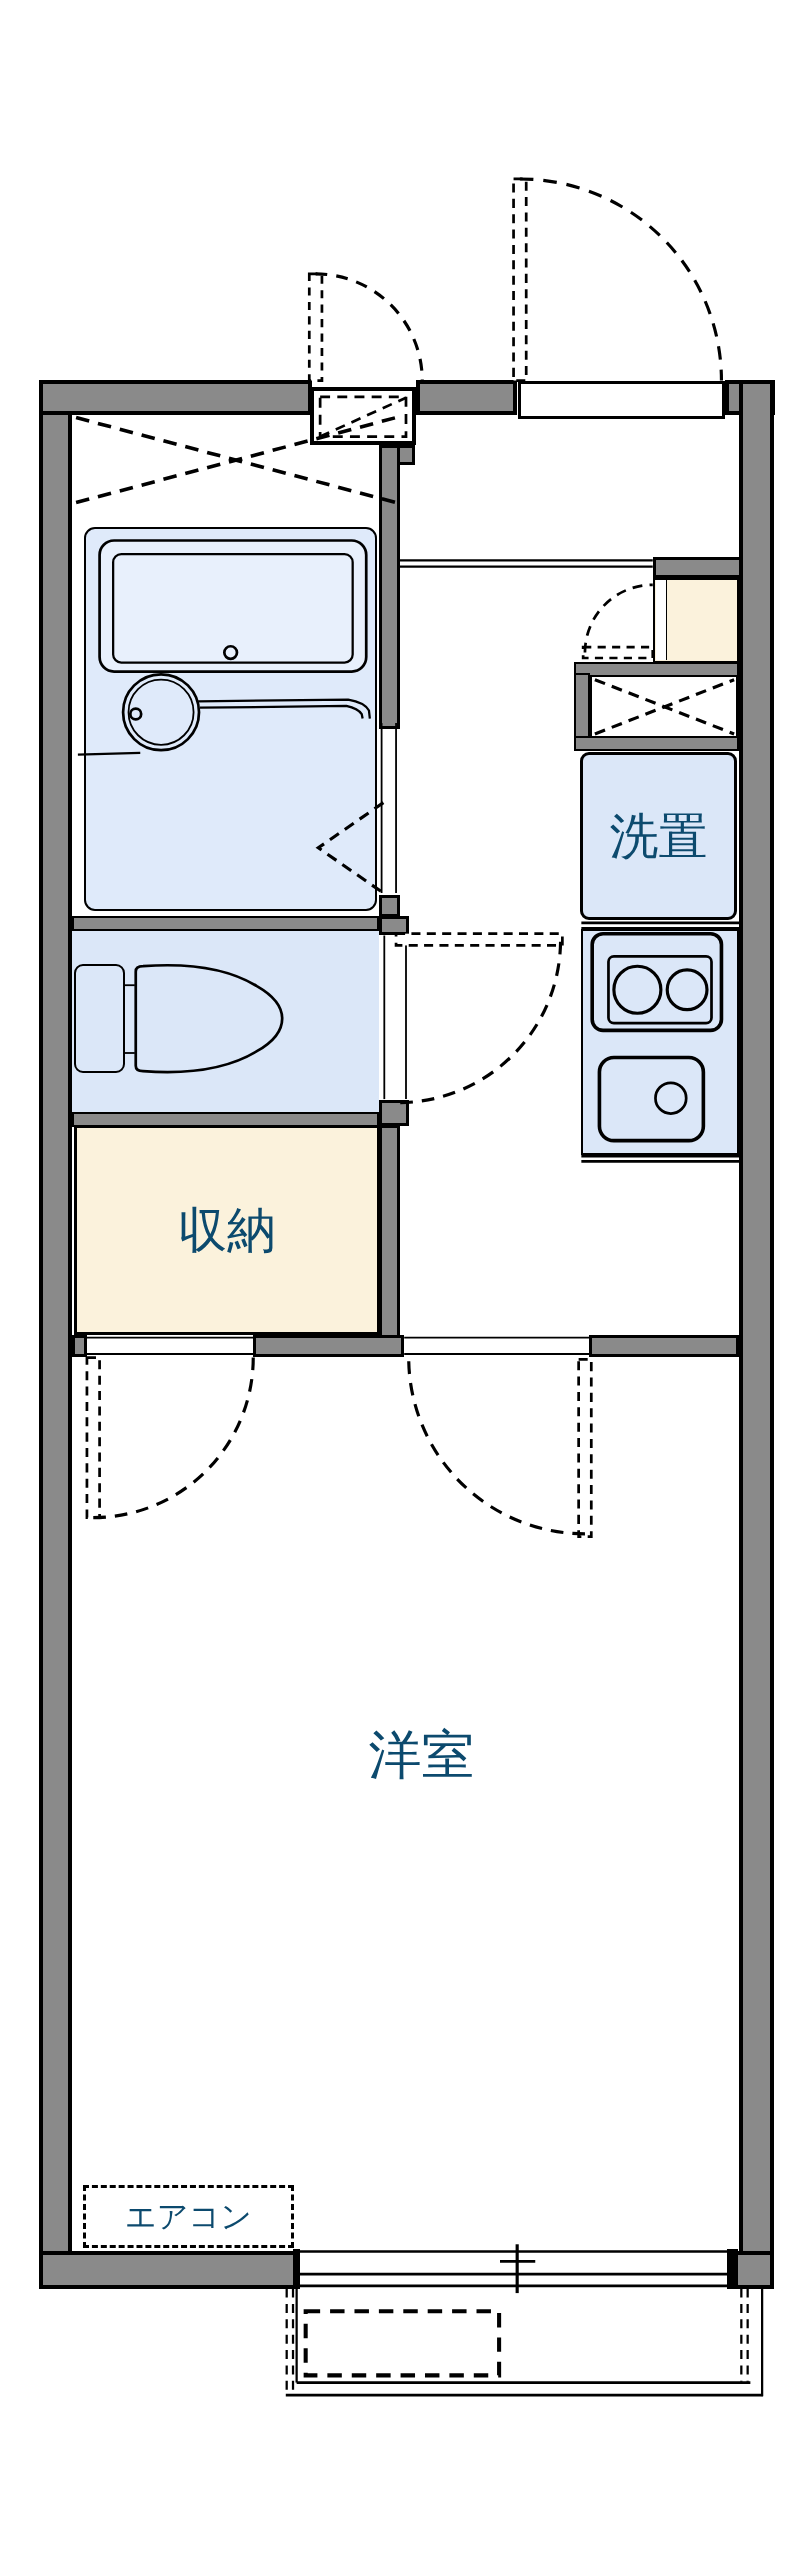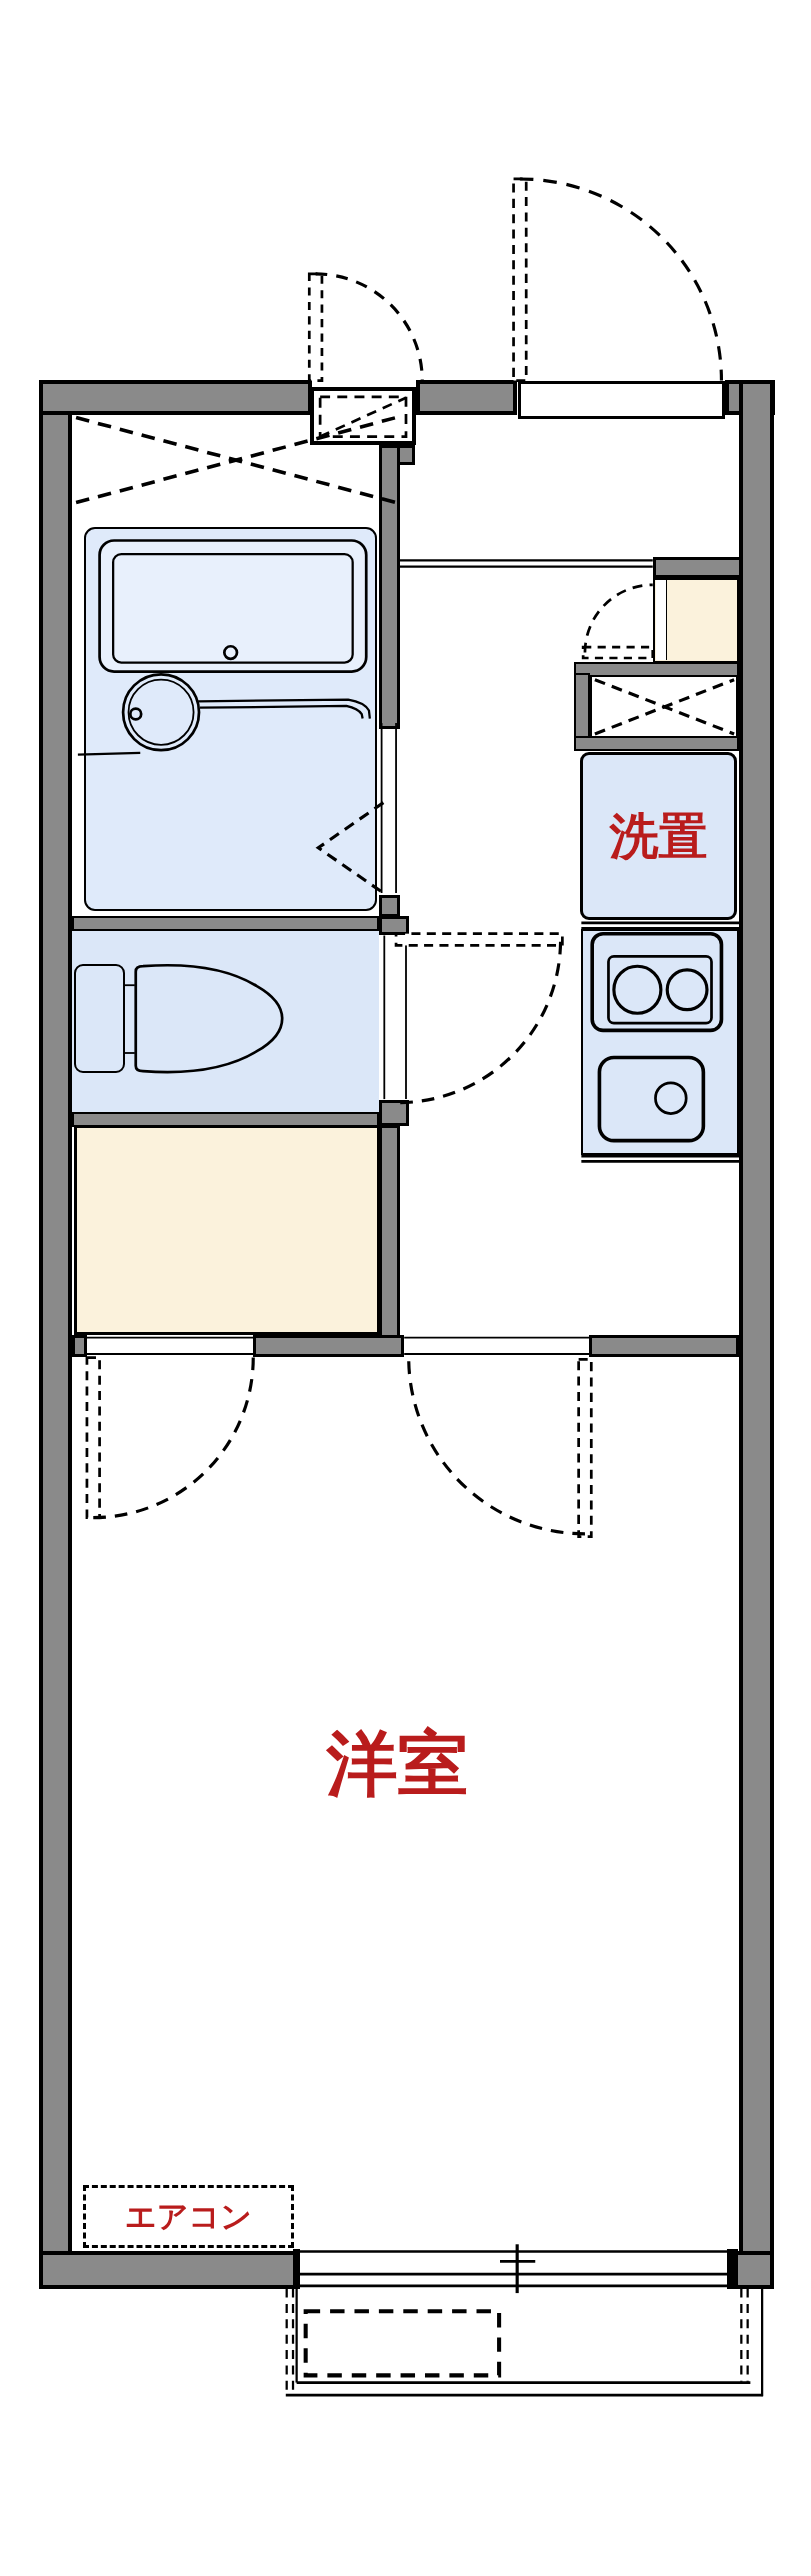--- a/index.html
+++ b/index.html
@@ -1,17 +1,17 @@
 <!DOCTYPE html>
 <html style="font-size:14.5px"><head>
 <meta charset="utf-8">
 <style>
   html,body{margin:0;padding:0;background:#fff;}
   .plan{position:relative;width:812px;height:2576px;background:#ffffff;overflow:hidden;
-        font-family:"Liberation Sans","DejaVu Sans",sans-serif;color:#b91c1c;font-weight:bold;}
+        font-family:"Liberation Sans","DejaVu Sans",sans-serif;color:#0c4a6e;}
   .wall{position:absolute;background:#8a8a8a;border:4.5px solid #000;box-sizing:border-box;}
   .wall4{position:absolute;background:#8a8a8a;border:3.6px solid #000;box-sizing:border-box;}
   .wall3{position:absolute;background:#8a8a8a;border:2.7px solid #000;box-sizing:border-box;}
   .whitebox{position:absolute;background:#fff;border:4.5px solid #000;box-sizing:border-box;}
   .fix{position:absolute;box-sizing:border-box;}
   .lbl{position:absolute;text-align:center;line-height:1;white-space:nowrap;}
   svg.overlay{position:absolute;left:0;top:0;z-index:30;}
   .z10{z-index:10}.z20{z-index:20}.z40{z-index:40}
 </style>
 </head>
@@ -188,17 +188,18 @@
         <line x1="317" y1="2532" x2="317" y2="2649"></line>
         <line x1="324" y1="2532" x2="324" y2="2649"></line>
         <line x1="820" y1="2532" x2="820" y2="2635"></line>
         <line x1="827" y1="2532" x2="827" y2="2635"></line>
       </g>
       <rect x="338" y="2557" width="214" height="71" fill="none" stroke="#000" stroke-width="4.5" stroke-dasharray="16 11"></rect>
     </g>
   </svg>
 
   <div class="lbl z40" style="left:580px;top:812px;width:157px;font-size:49px;">洗置</div>
-  <div class="lbl z40" style="left:64px;top:1728px;width:667px;font-size:71px;">洋室</div>
+  <div class="lbl z40" style="left:74px;top:1206px;width:306px;font-size:49px;">収納</div>
+  <div class="lbl z40" style="left:88px;top:1728px;width:667px;font-size:53px;">洋室</div>
   <div class="lbl z40" style="left:83px;top:2201px;width:211px;font-size:31px;">エアコン</div>
 
 </div>
 
 
 </body></html>

